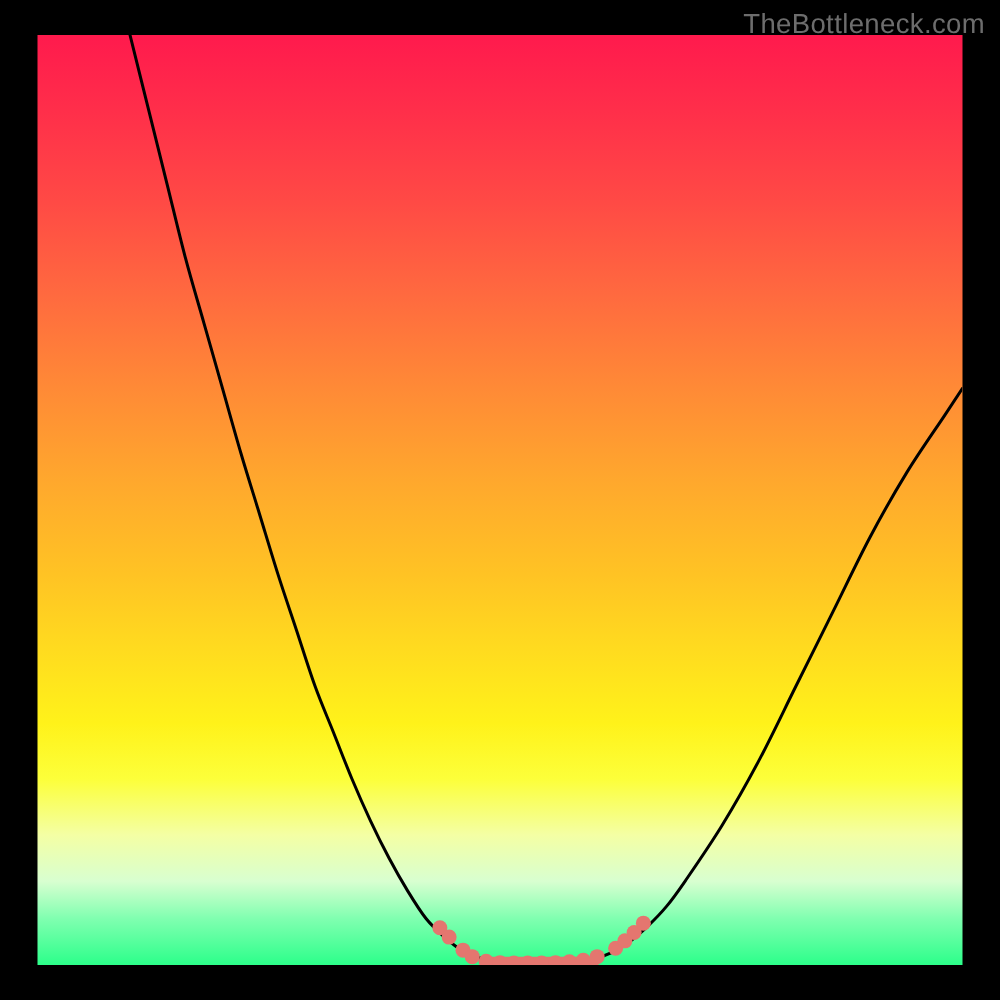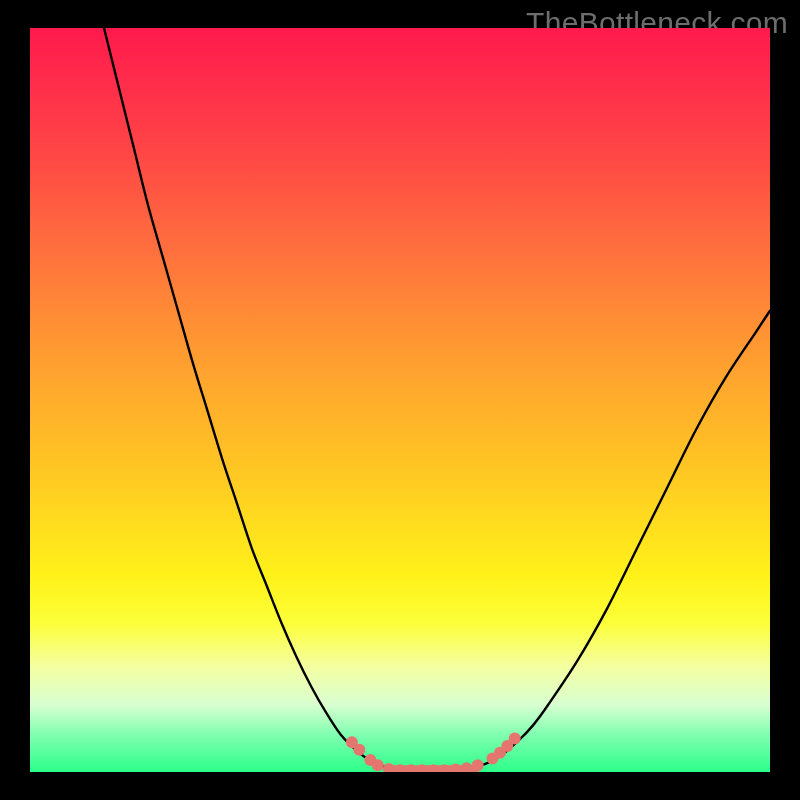--- a/index.html
+++ b/index.html
@@ -41,21 +41,21 @@
       #80ffb0 95%,
       #2cff8a 100%
     );
     overflow: hidden;
   }
   .watermark {
     position: absolute;
     top: 6px;
     right: 12px;
     color: #6d6d6d;
-    font-size: 30px;
+    font-size: 22px;
     font-weight: 500;
     letter-spacing: 0.3px;
     user-select: none;
     text-align: right;
   }
   svg.curve-layer {
     position: absolute;
     left: 0;
     top: 0;
     width: 740px;

